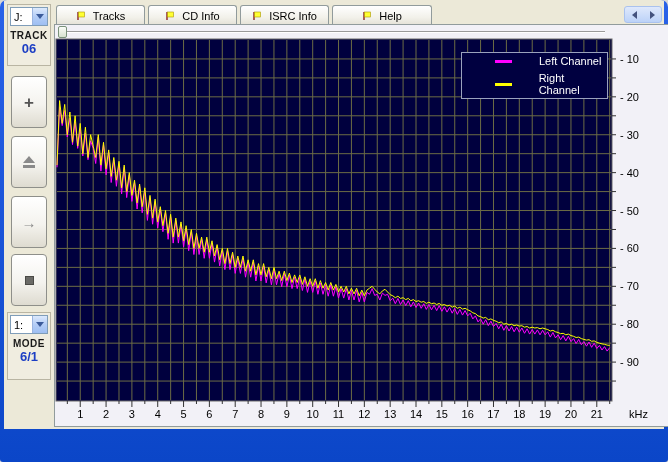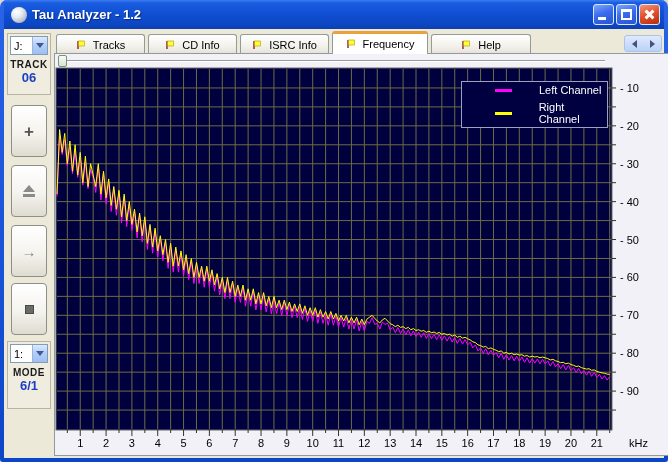--- a/index.html
+++ b/index.html
@@ -112,36 +112,20 @@
   }
   .legend-row{ display:flex; align-items:center; gap:27px; }
   .legend-dash{ width:17px; height:3px; }
   .legend-text{ font-size:11px; color:#ffffff; }
 </style>
 </head>
 <body>
 
 <div class="window">
 
-  <div class="titlebar">
-    <div class="app-icon"></div>
-    <div class="title-text">Tau Analyzer - 1.2</div>
-    <div class="win-btns">
-      <div class="win-btn min">
-          <div class="glyph-min"></div>
-        </div>
-      <div class="win-btn max">
-          <div class="glyph-max"></div>
-        </div>
-      <div class="win-btn close">
-          <div class="glyph-x1"></div>
-          <div class="glyph-x2"></div>
-        </div>
-    </div>
-  </div>
 
   <div class="client">
 
     <div class="sidebar">
       <div class="side-panel combo-panel">
         <div class="combo">
           <span class="combo-value">J:</span>
           <span class="combo-btn">
               <span class="chev"></span>
             </span>
@@ -192,27 +176,20 @@
             <rect x="2.5" y="1" width="6" height="5" fill="#ffff33" stroke="#a89400" stroke-width="0.6"></rect>
           </svg>
         <span class="tab-label">CD Info</span>
       </div>
       <div class="tab">
         <svg width="10" height="10">
             <path d="M2 1 V9" stroke="#8b2020" stroke-width="1.4"></path>
             <rect x="2.5" y="1" width="6" height="5" fill="#ffff33" stroke="#a89400" stroke-width="0.6"></rect>
           </svg>
         <span class="tab-label">ISRC Info</span>
-      </div>
-      <div class="tab active">
-        <svg width="10" height="10">
-            <path d="M2 1 V9" stroke="#8b2020" stroke-width="1.4"></path>
-            <rect x="2.5" y="1" width="6" height="5" fill="#ffff33" stroke="#a89400" stroke-width="0.6"></rect>
-          </svg>
-        <span class="tab-label">Frequency</span>
       </div>
       <div class="tab" style="width:100px;">
         <svg width="10" height="10">
             <path d="M2 1 V9" stroke="#8b2020" stroke-width="1.4"></path>
             <rect x="2.5" y="1" width="6" height="5" fill="#ffff33" stroke="#a89400" stroke-width="0.6"></rect>
           </svg>
         <span class="tab-label">Help</span>
       </div>
       <div class="tab-scroll">
         <span class="tri-left"></span>

